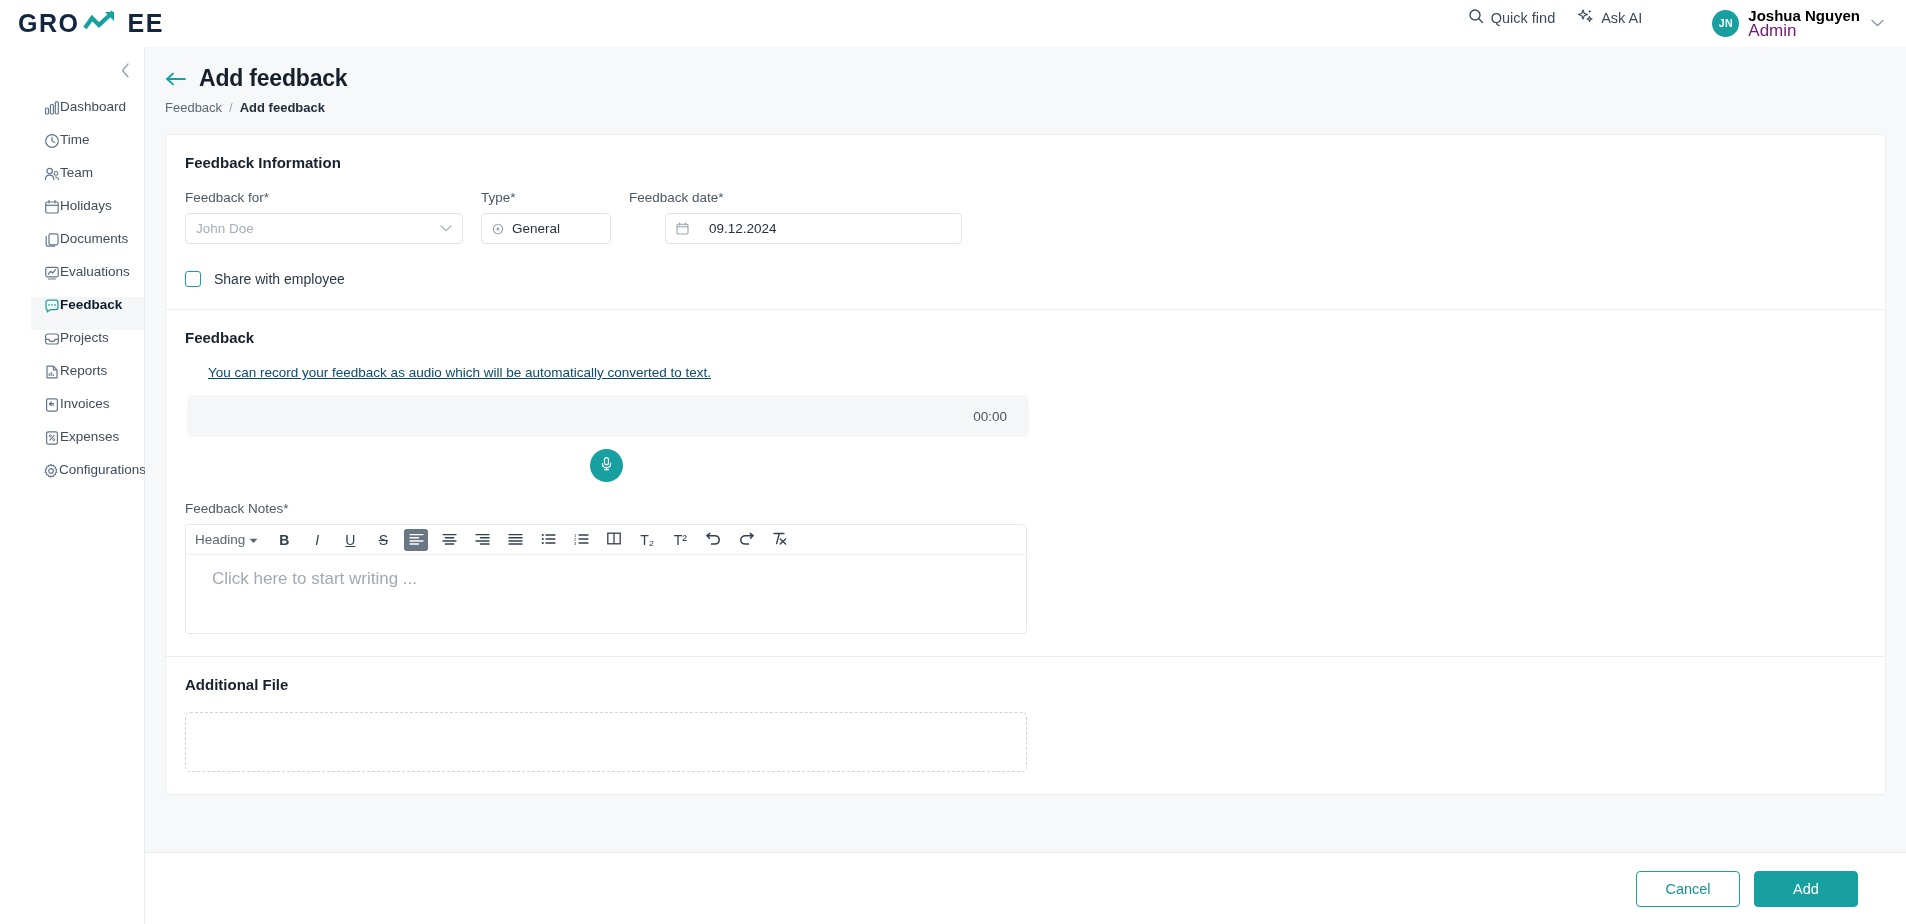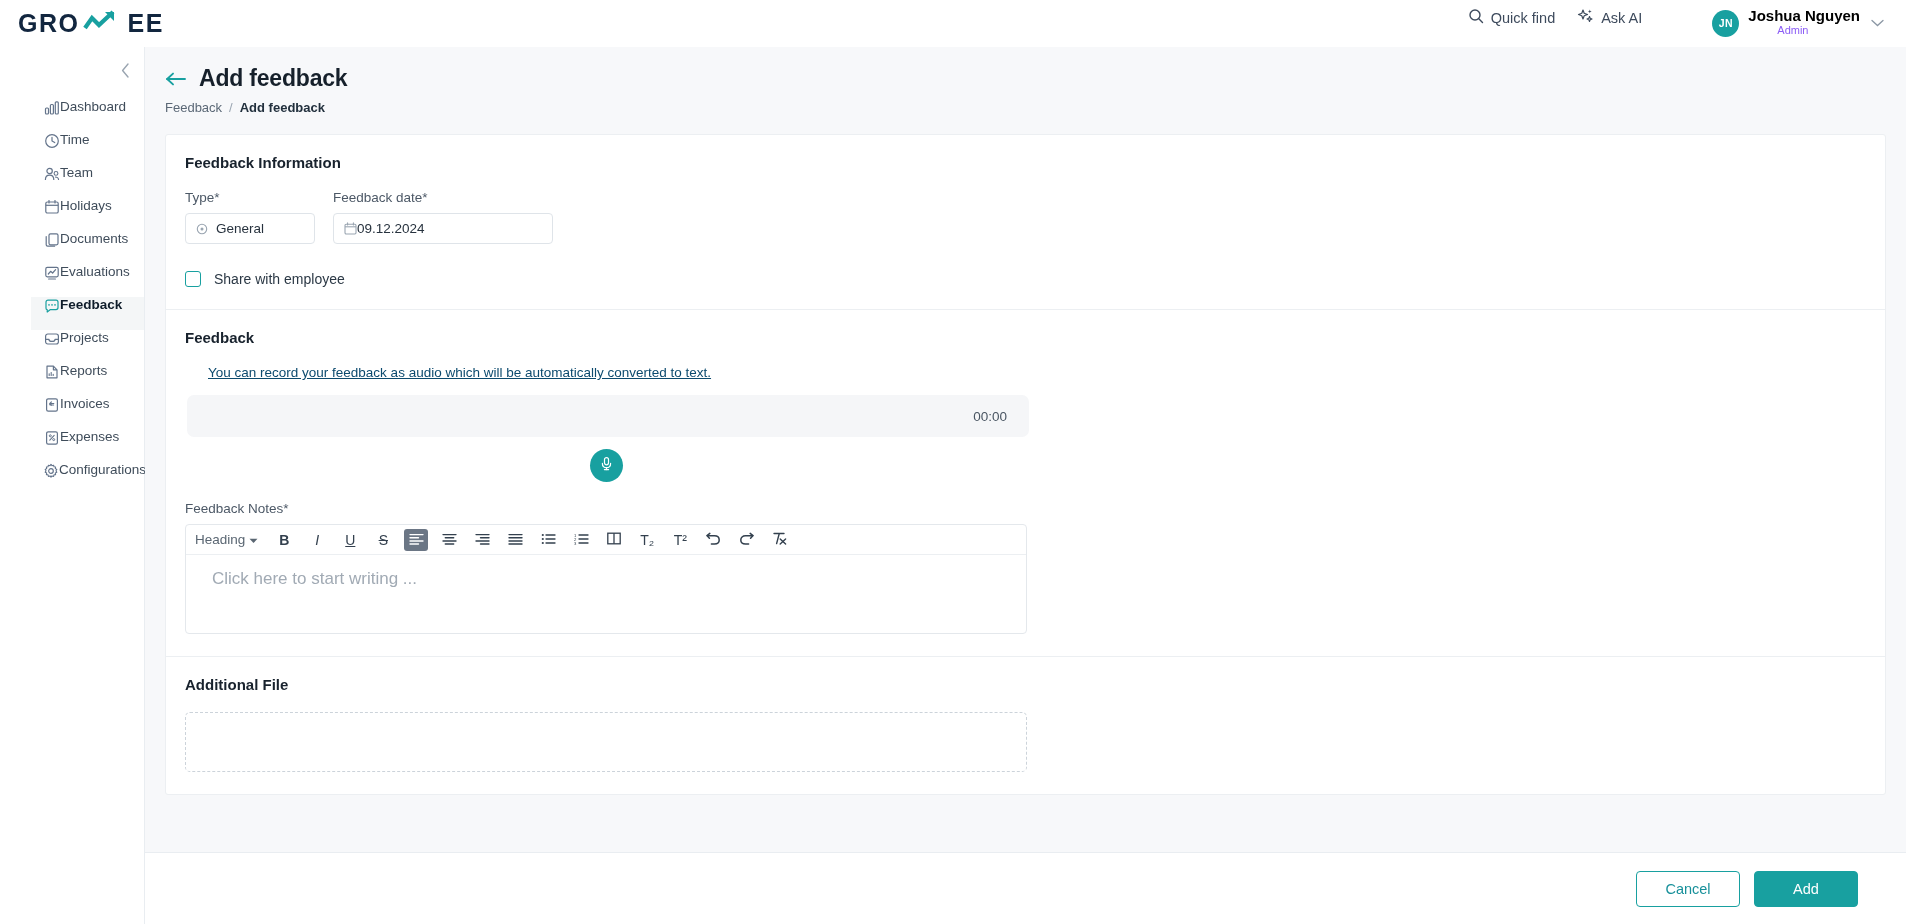--- a/index.html
+++ b/index.html
@@ -35,21 +35,21 @@
   .avatar {
     width: 27px; height: 27px; border-radius: 50%;
     background: #18a0a0; color: #fff;
     font-size: 10.5px; font-weight: 700;
     display: flex; align-items: center; justify-content: center;
     letter-spacing: .3px;
     margin-left: 48px;
   }
   .user-block { display: flex; align-items: center; gap: 9px; cursor: pointer; }
   .user-name { font-size: 15px; font-weight: 700; color: #000000; line-height: 15px; }
-  .user-role { font-size: 11px; color: #8b5cf6; line-height: 15px; margin-left: 29px; }
+  .user-role { font-size: 17px; color: #701a75; line-height: 15px; }
   .chev-down { color: #8b97a4; font-size: 12px; margin-left: 2px; }
 
   
   .body-wrap { display: flex; flex: 1; min-height: 0; }
 
   
   .sidebar {
     width: 145px; min-width: 145px;
     background: #ffffff;
     border-right: 1px solid #e9edf1;
@@ -102,21 +102,21 @@
   .field { display: flex; flex-direction: column; }
   .f-label { font-size: 13.5px; color: #4c5866; margin-bottom: 8px; }
   .f-control {
     height: 31px; border: 1px solid #dfe4e9; border-radius: 4px;
     background: #fff; display: flex; align-items: center;
     padding: 0 10px; font-size: 13.5px; color: #27323e;
     cursor: pointer;
   }
   .f-control.w-select { width: 278px; justify-content: space-between; }
   .f-control.w-type { width: 130px; gap: 8px; }
-  .f-control.w-date { width: 220px; gap: 0; }
+  .f-control.w-date { width: 297px; gap: 20px; margin-left: 36px; }
   .f-placeholder { color: #a5aeb8; }
   .f-ico { color: #9aa5b1; display: flex; align-items: center; }
 
   .check-row { display: flex; align-items: center; gap: 13px; margin-top: 27px; }
   .checkbox {
     width: 16px; height: 16px; border: 1.4px solid #18a0a0; border-radius: 3px;
     background: #fff; cursor: pointer;
   }
   .check-label { font-size: 14px; color: #2b3845; }
 
@@ -408,20 +408,31 @@
         </div>
       </div>
 
       <div class="card">
 
         <div class="card-section">
           <div class="sec-title">Feedback Information</div>
 
           <div class="fields">
 
+            <div class="field">
+              <div class="f-label">Feedback for*</div>
+              <div class="f-control w-select">
+                <span class="f-placeholder">John Doe</span>
+                <span class="f-ico">
+                  <svg width="12" height="7" viewBox="0 0 12 7">
+                      <path d="M1 1 L6 5.6 L11 1" fill="none" stroke="#a5aeb8" stroke-width="1.2" stroke-linecap="round"></path>
+                    </svg>
+                </span>
+              </div>
+            </div>
 
             <div class="field">
               <div class="f-label">Type*</div>
               <div class="f-control w-type">
                 <span class="f-ico">
                   <svg width="12" height="12" viewBox="0 0 12 12">
                       <circle cx="6" cy="6" r="4.7" fill="none" stroke="#9aa5b1" stroke-width="1.1"></circle>
                       <circle cx="6" cy="6" r="1.5" fill="#9aa5b1"></circle>
                     </svg>
                 </span>

